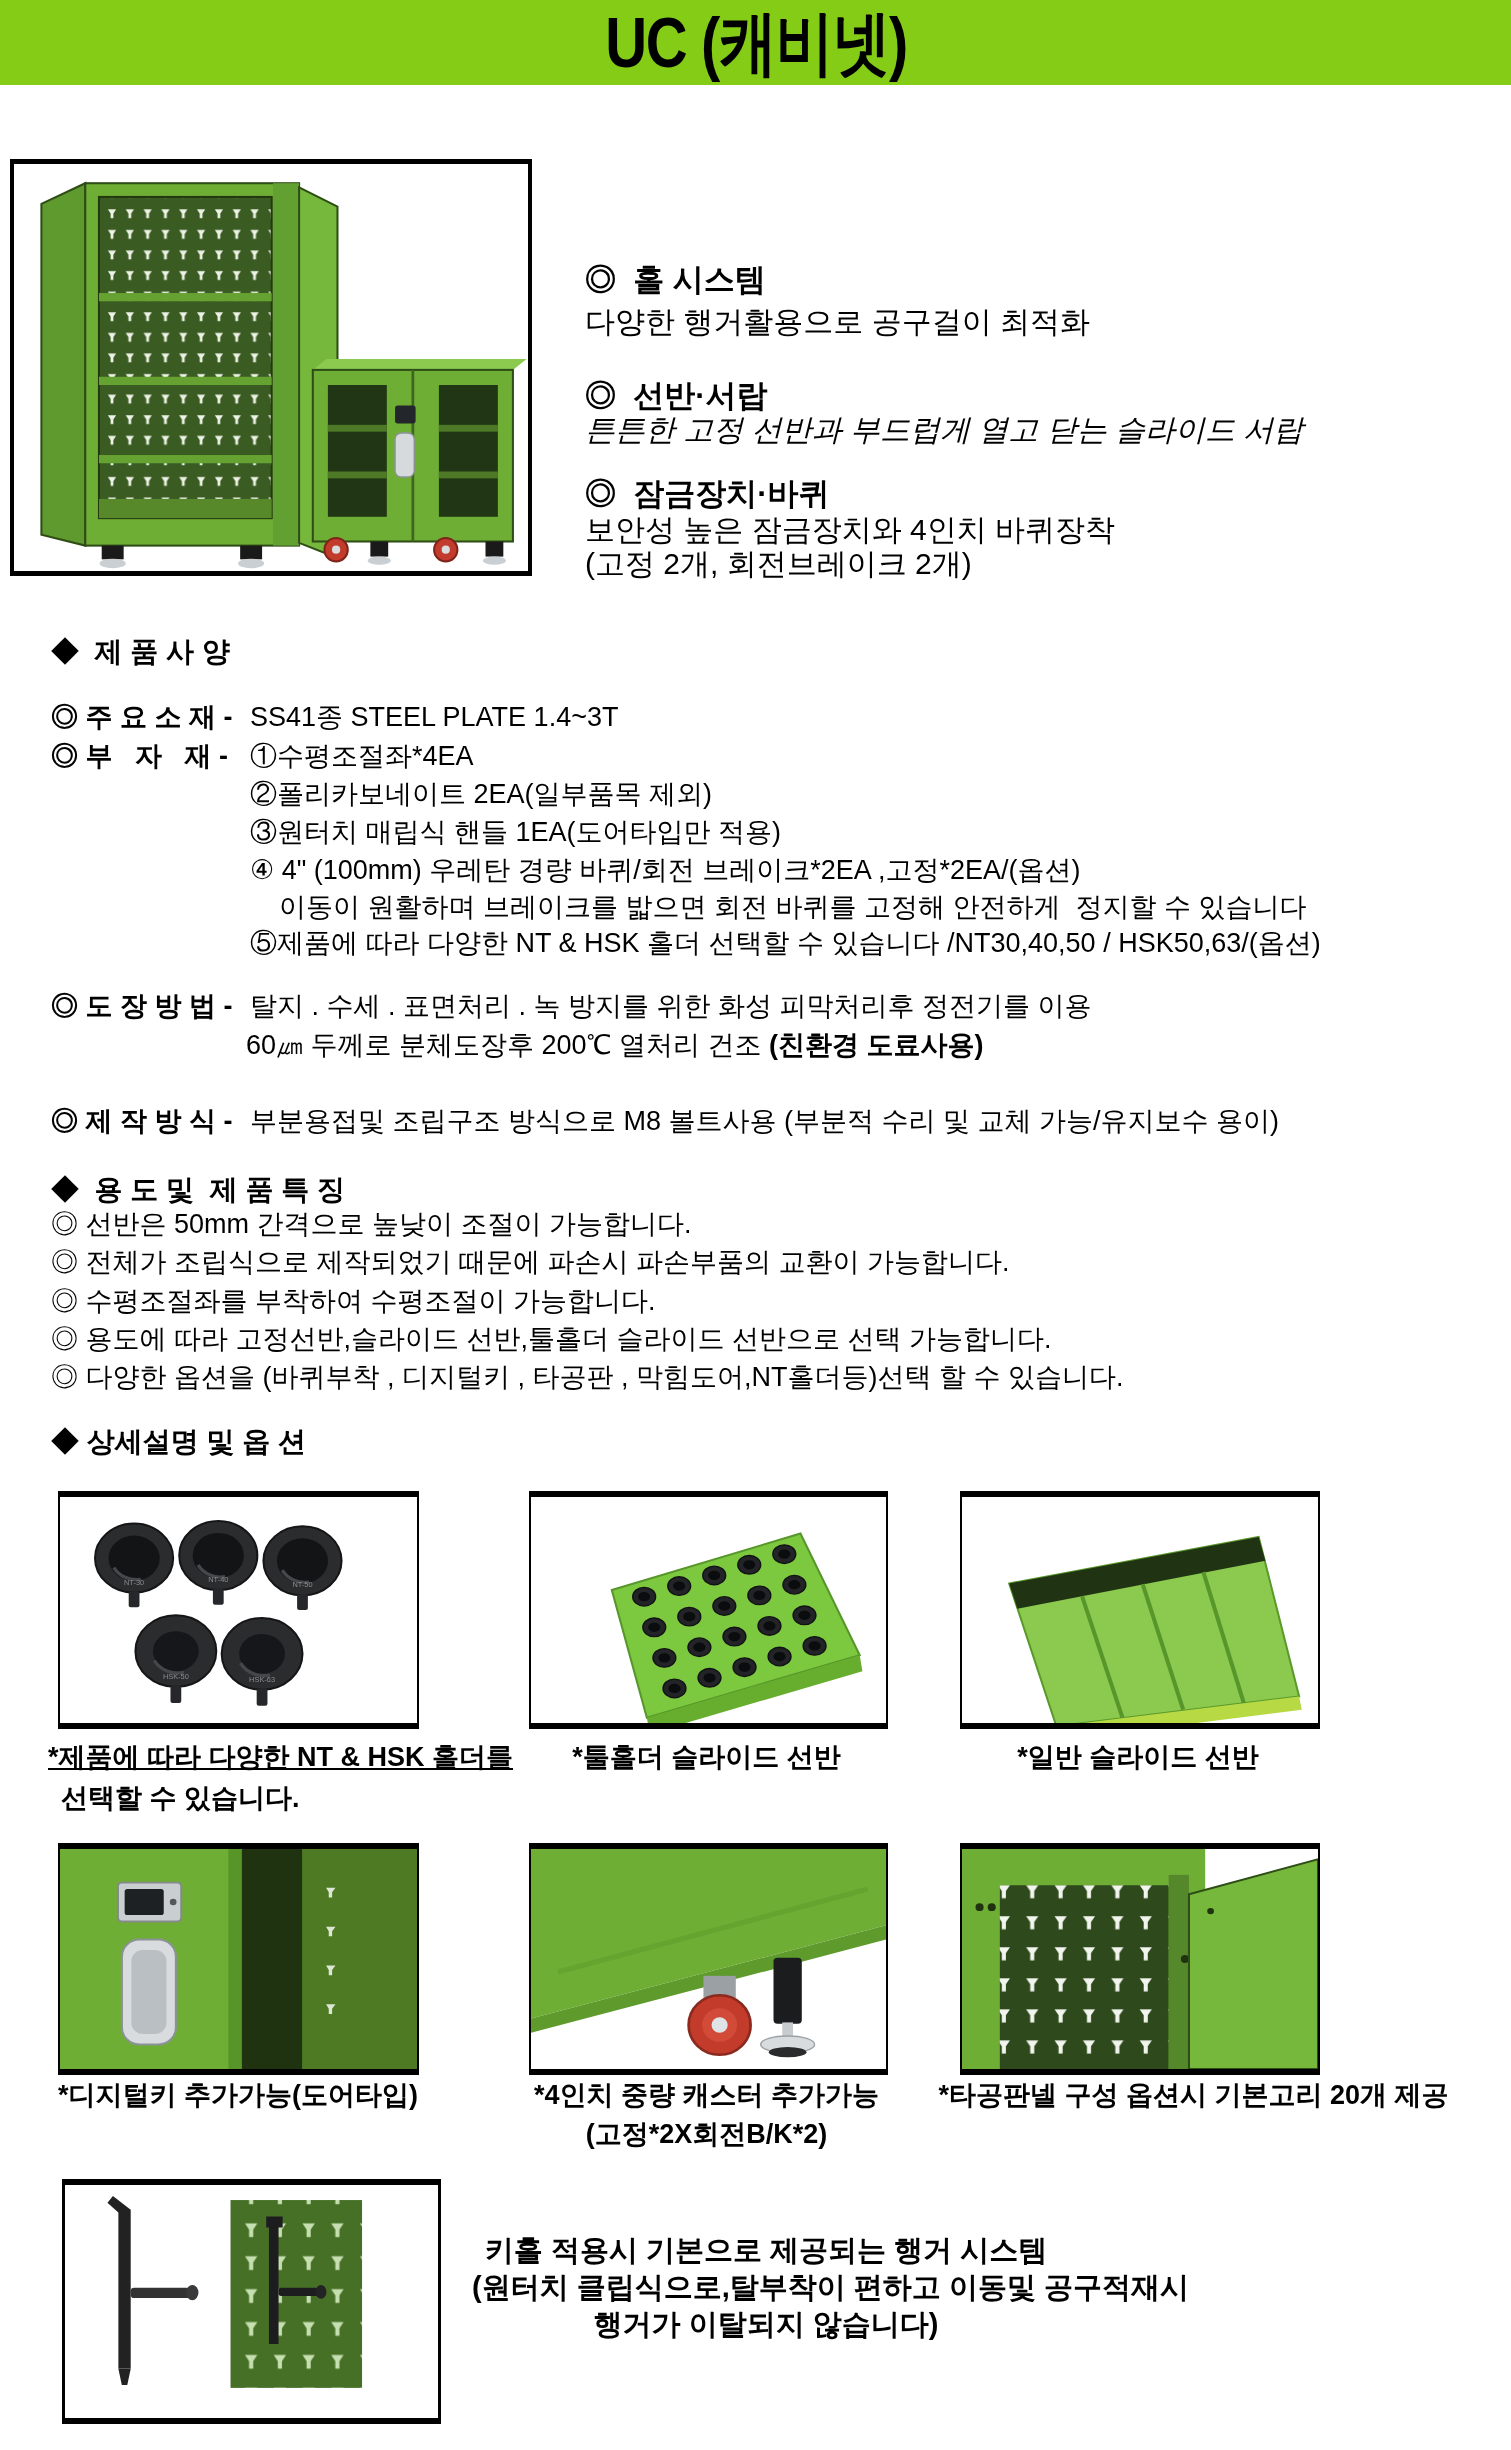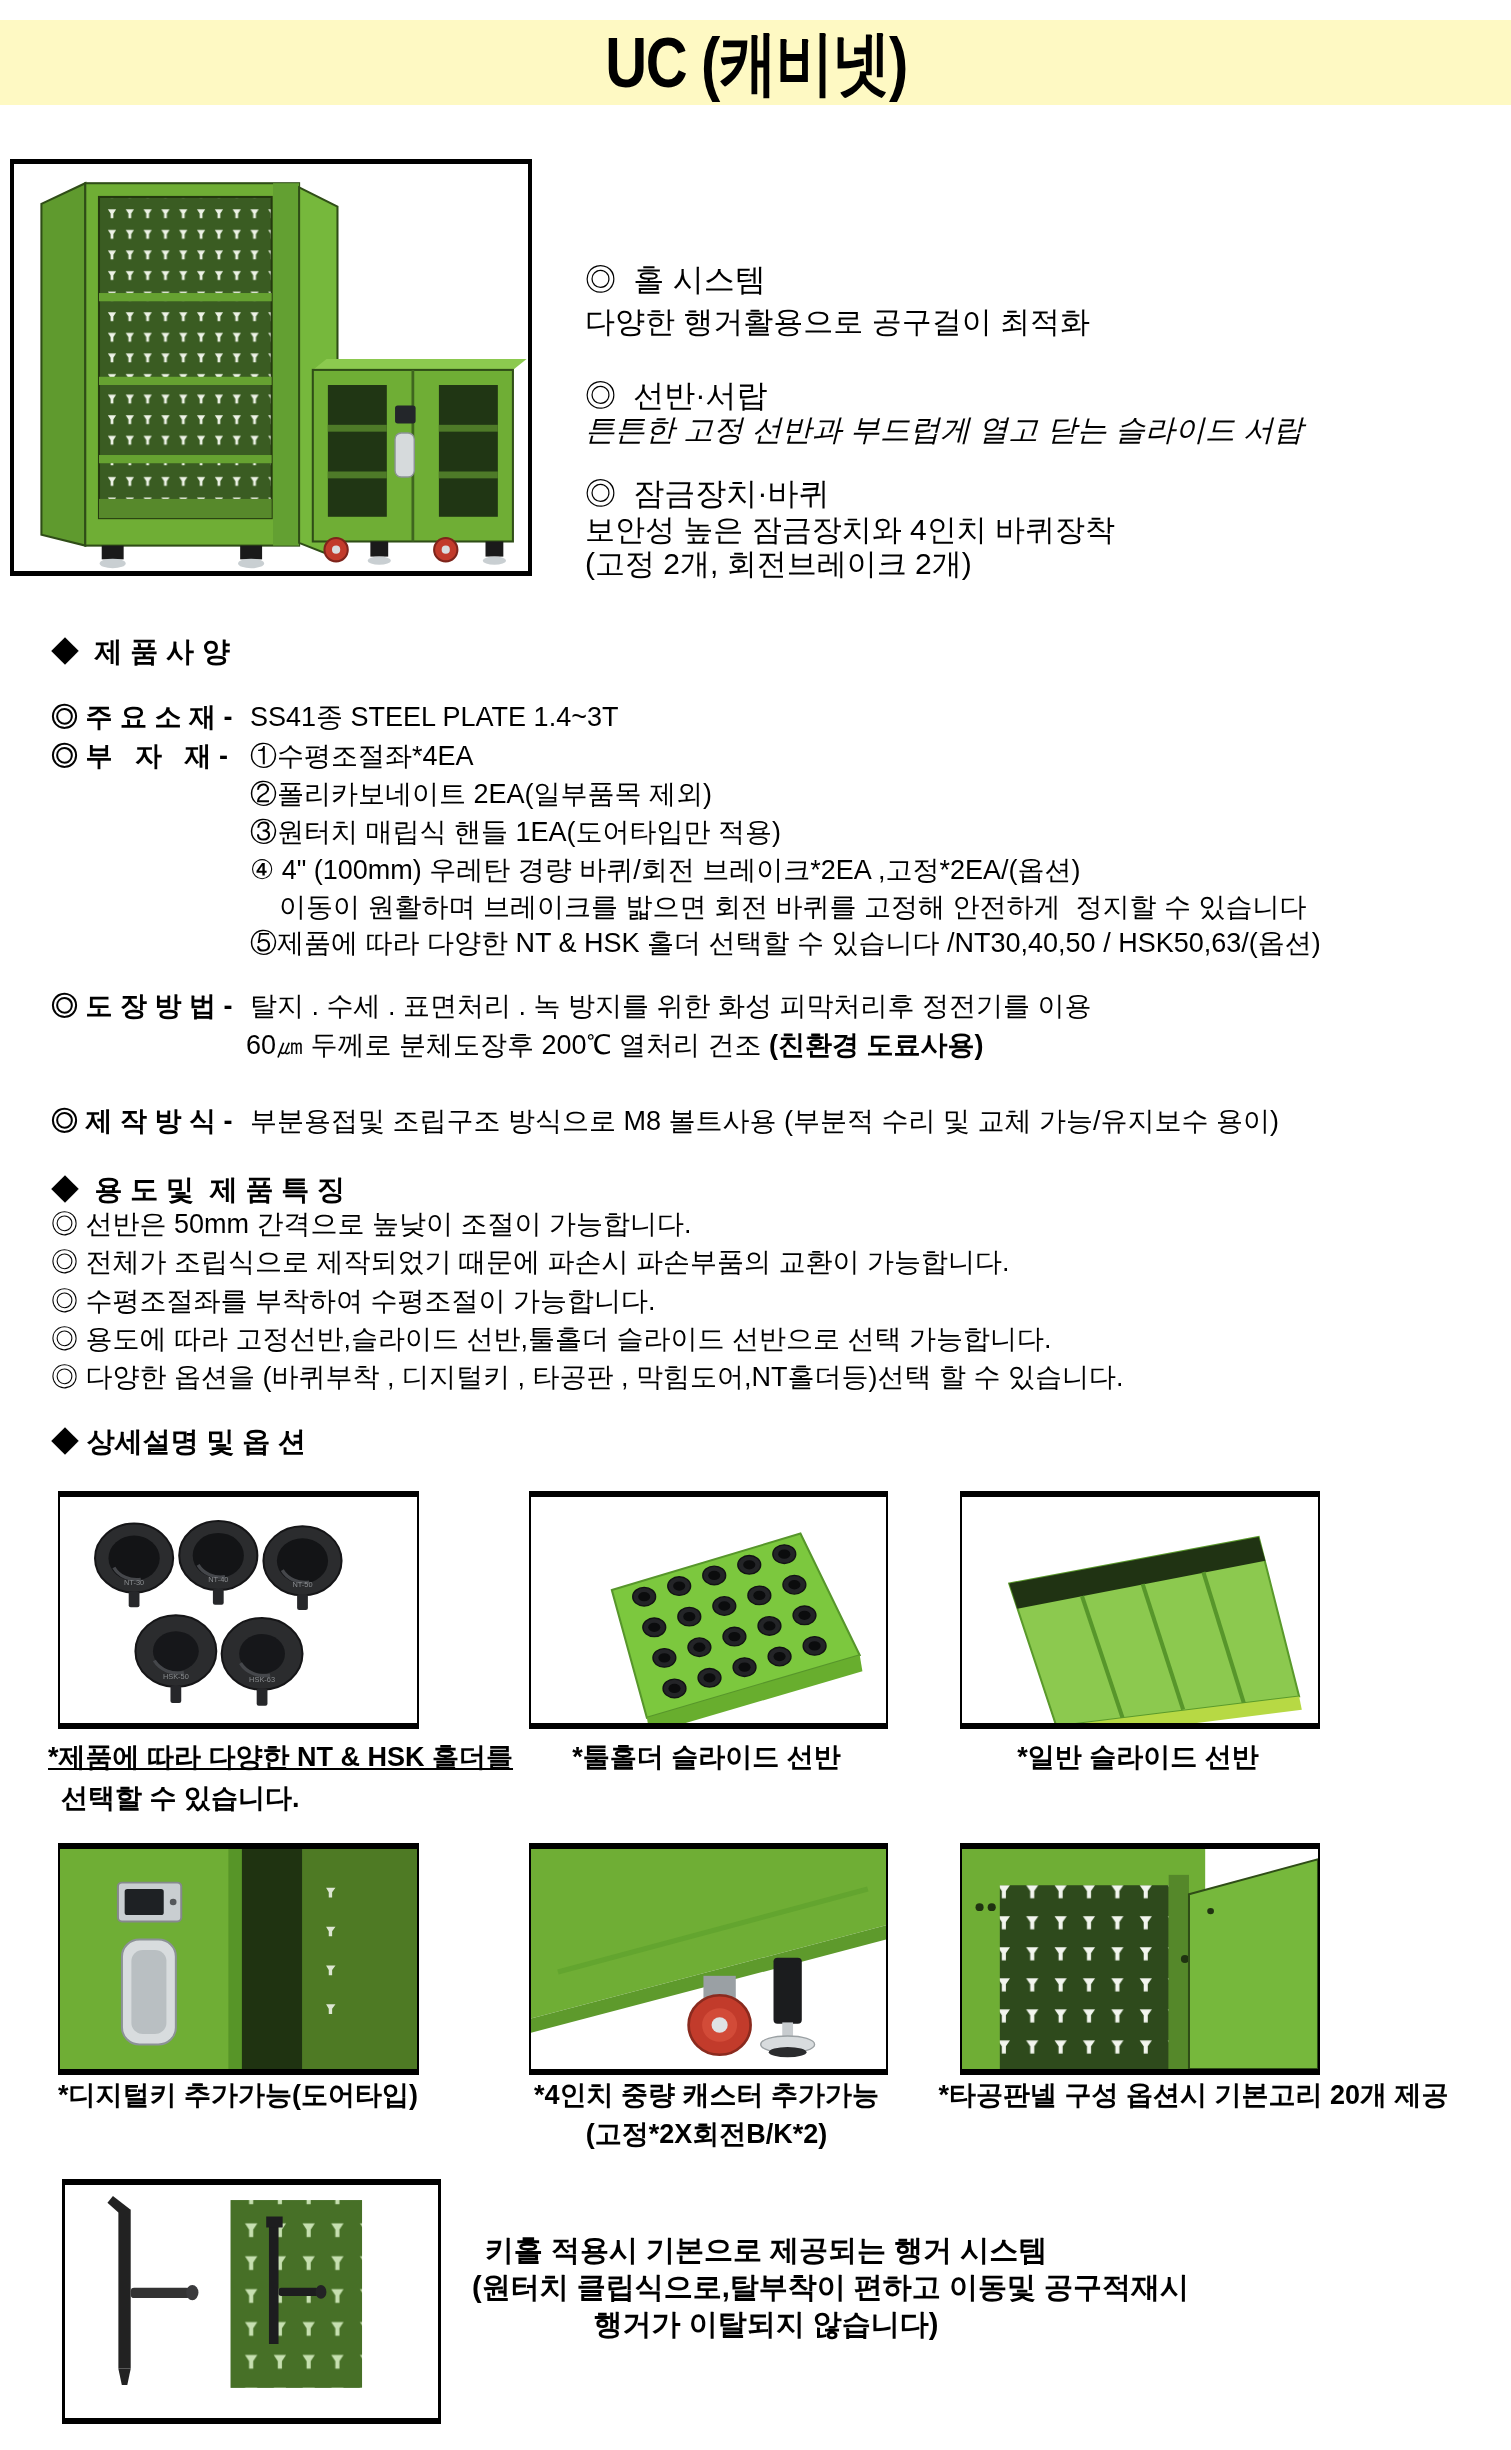--- a/index.html
+++ b/index.html
@@ -2,29 +2,29 @@
 <html style="font-size:11px"><head>
 <meta charset="utf-8">
 <style>
   html,body{margin:0;padding:0;background:#ffffff;}
   #page{position:relative;width:1512px;height:2450px;background:#ffffff;overflow:hidden;
         font-family:"Liberation Sans", sans-serif;color:#000;}
   .abs{position:absolute;}
   .line{white-space:pre;font-size:27px;line-height:1.2;}
   .b{font-weight:bold;}
   
-  #banner{left:0;top:0;width:1512px;height:85px;background:#fef9c3;
-          display:flex;align-items:center;justify-content:center;margin-top:20px;}
+  #banner{left:0;top:0;width:1512px;height:85px;background:#84cc16;
+          display:flex;align-items:center;justify-content:center;}
   #banner .title{font-size:63px;font-weight:bold;letter-spacing:-1.4px;transform:scale(0.92,1.12);}
   
   .imgbox{background:#ffffff;border:2.7px solid #000;border-top-width:6.2px;border-bottom-width:6.2px;}
   #mainphoto{left:10.3px;top:159px;width:514px;height:407px;border-width:4.1px;border-top-width:5.5px;border-bottom-width:5.5px;}
   .imgbox svg{display:block;width:100%;height:100%;}
   
-  .intro-h{font-size:31px;font-weight:normal;white-space:pre;}
+  .intro-h{font-size:31px;font-weight:bold;white-space:pre;}
   .intro-t{font-size:30px;white-space:pre;}
   
   .sec{font-size:28px;font-weight:bold;white-space:pre;}
   
   .cap{font-size:27px;font-weight:bold;white-space:pre;}
   .ctr{text-align:center;}
   .hang{font-size:29px;font-weight:bold;white-space:pre;text-align:center;width:588px;}
 </style>
 </head>
 <body>

